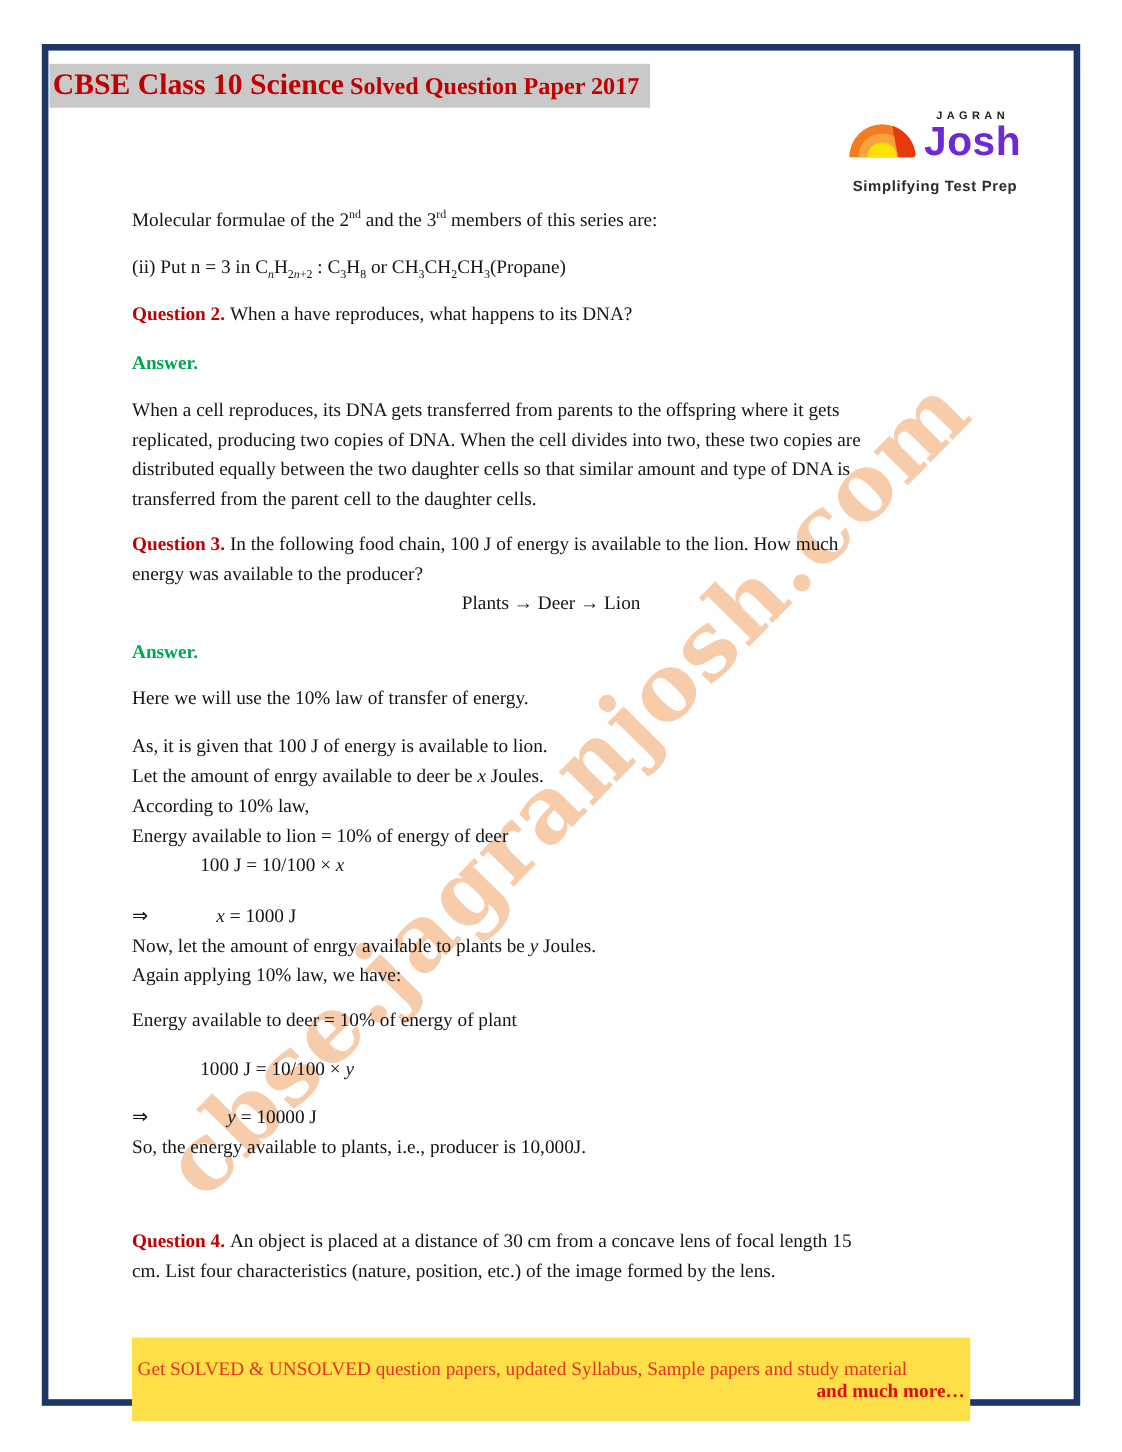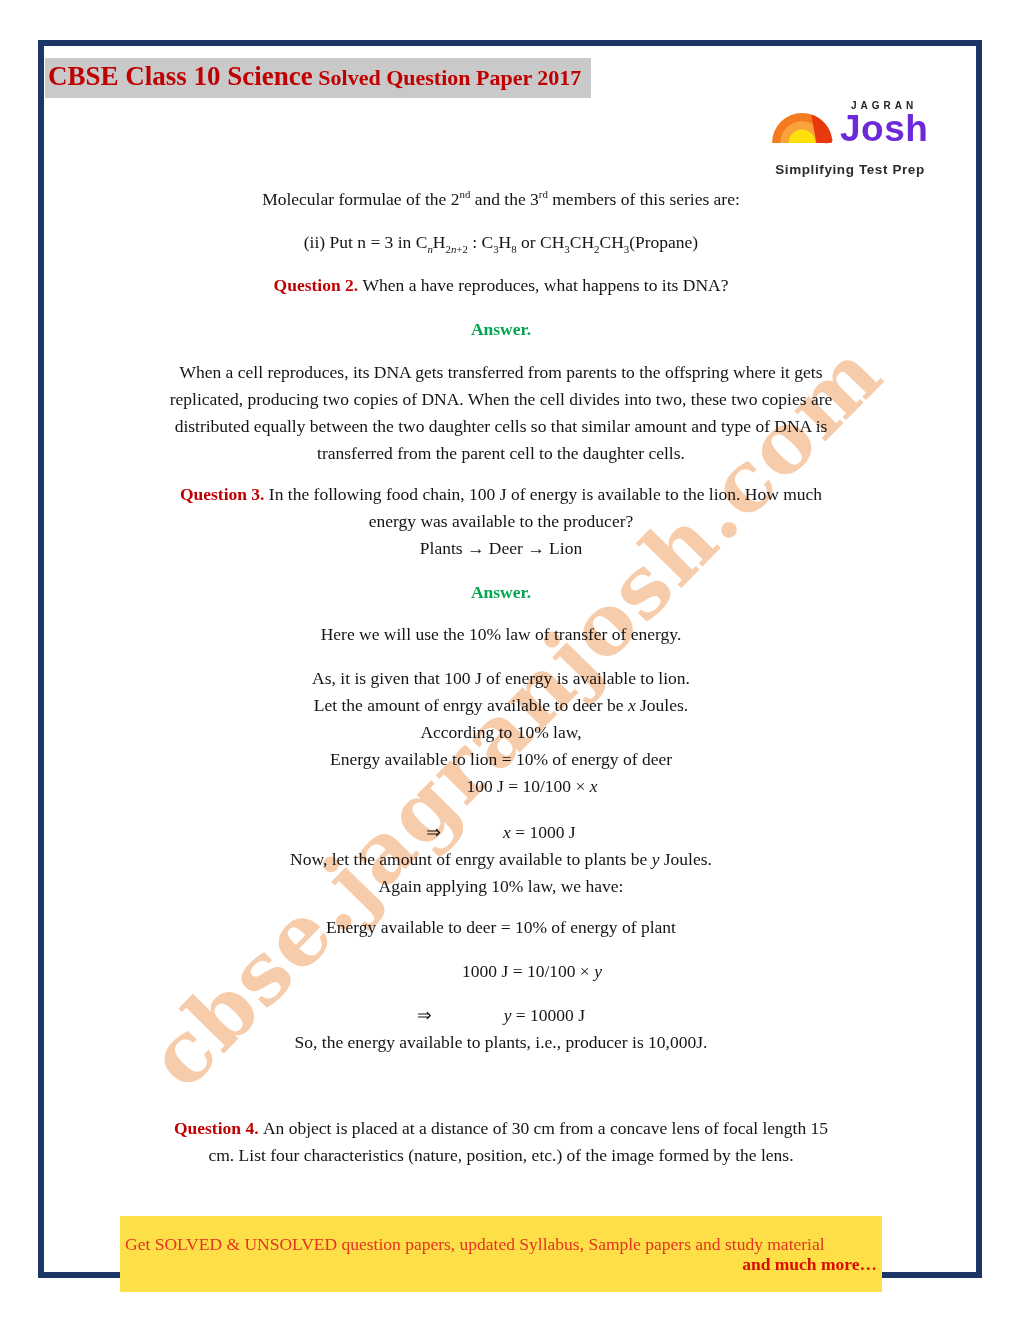--- a/index.html
+++ b/index.html
@@ -34,21 +34,21 @@
     font-family:"DejaVu Serif", serif;font-weight:bold;
     font-size:84px;letter-spacing:2px;white-space:nowrap;
     color:#F0A368;opacity:0.55;
     transform:translate(-50%,-50%) rotate(-45.5deg);
   }
   
   .doc{
     position:absolute;left:120px;top:186px;width:762px;z-index:2;
     font-size:17.5px;line-height:27px;color:#141414;
   }
-  .line{white-space:nowrap;text-align:center;}
+  .line{white-space:nowrap;}
   .line.center{text-align:center;white-space:normal;}
   .q{color:#C00000;font-weight:bold;}
   .a{color:#00A550;font-weight:bold;}
   .it{font-style:italic;}
   sup,sub{font-size:0.62em;line-height:0;}
   
   .footer{
     position:absolute;left:120px;top:1216px;width:762px;z-index:2;
     background:#fde047;padding:18px 5px;box-sizing:border-box;
     font-size:17.5px;line-height:20px;

